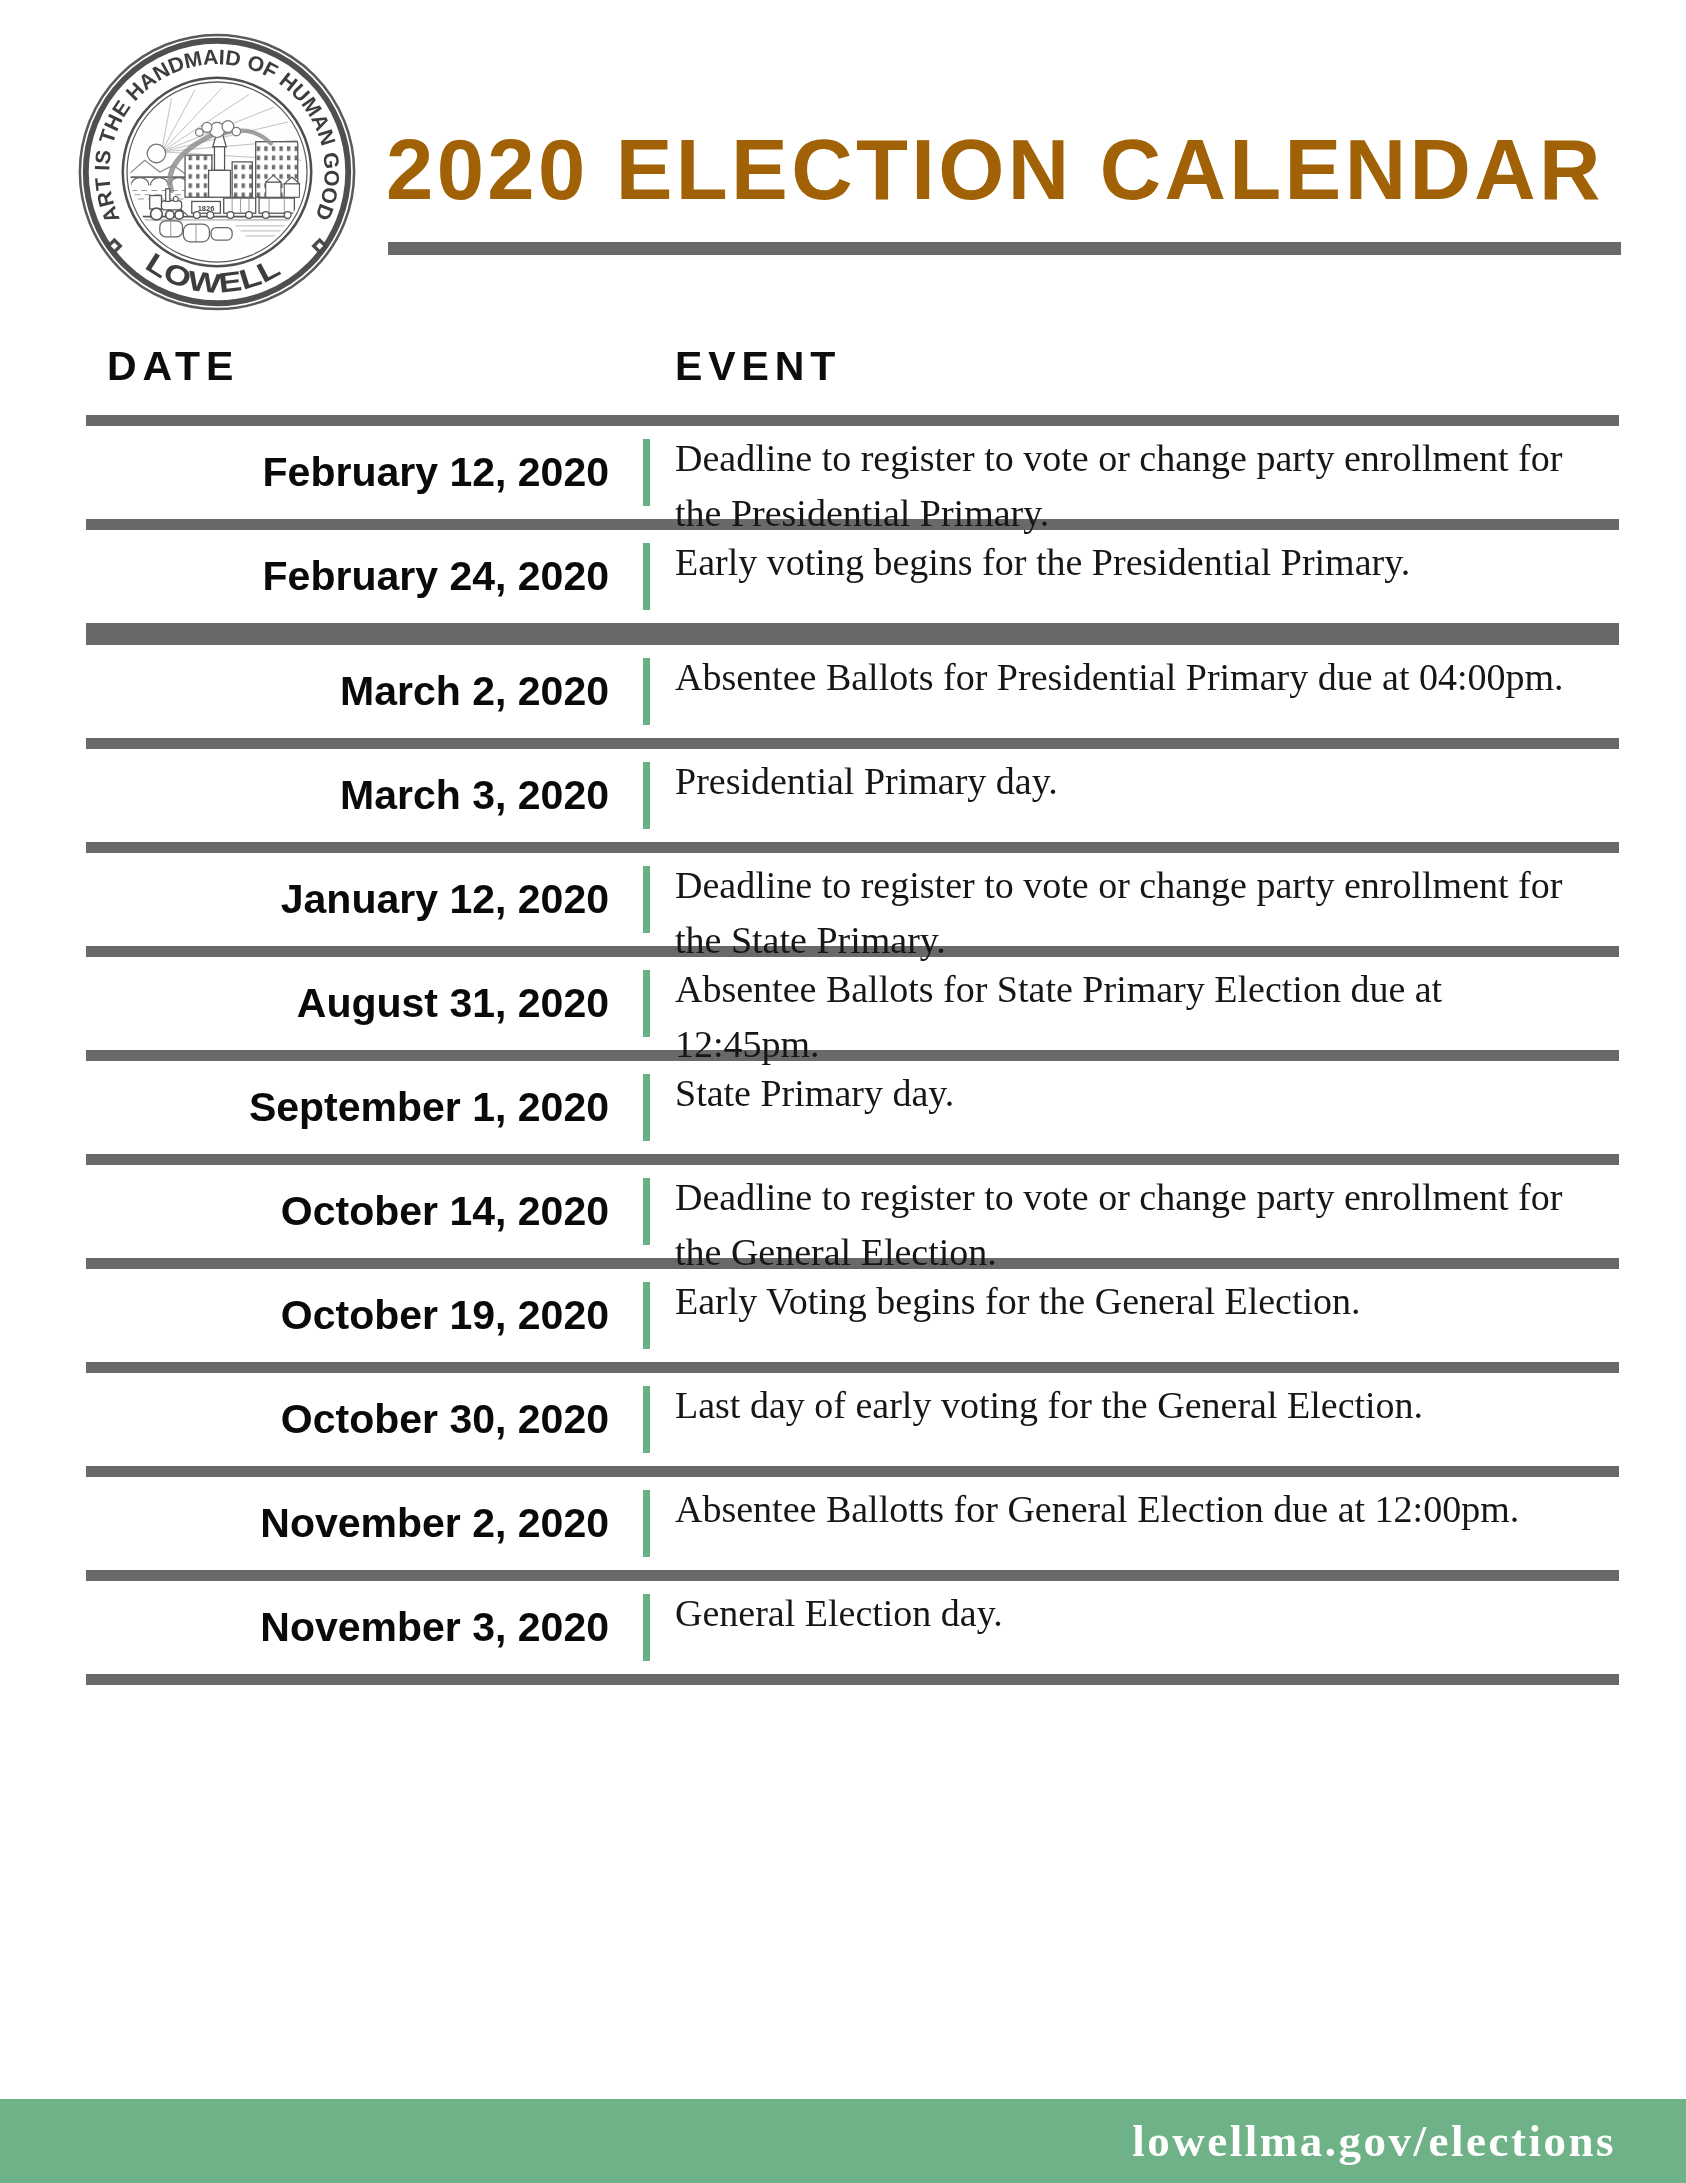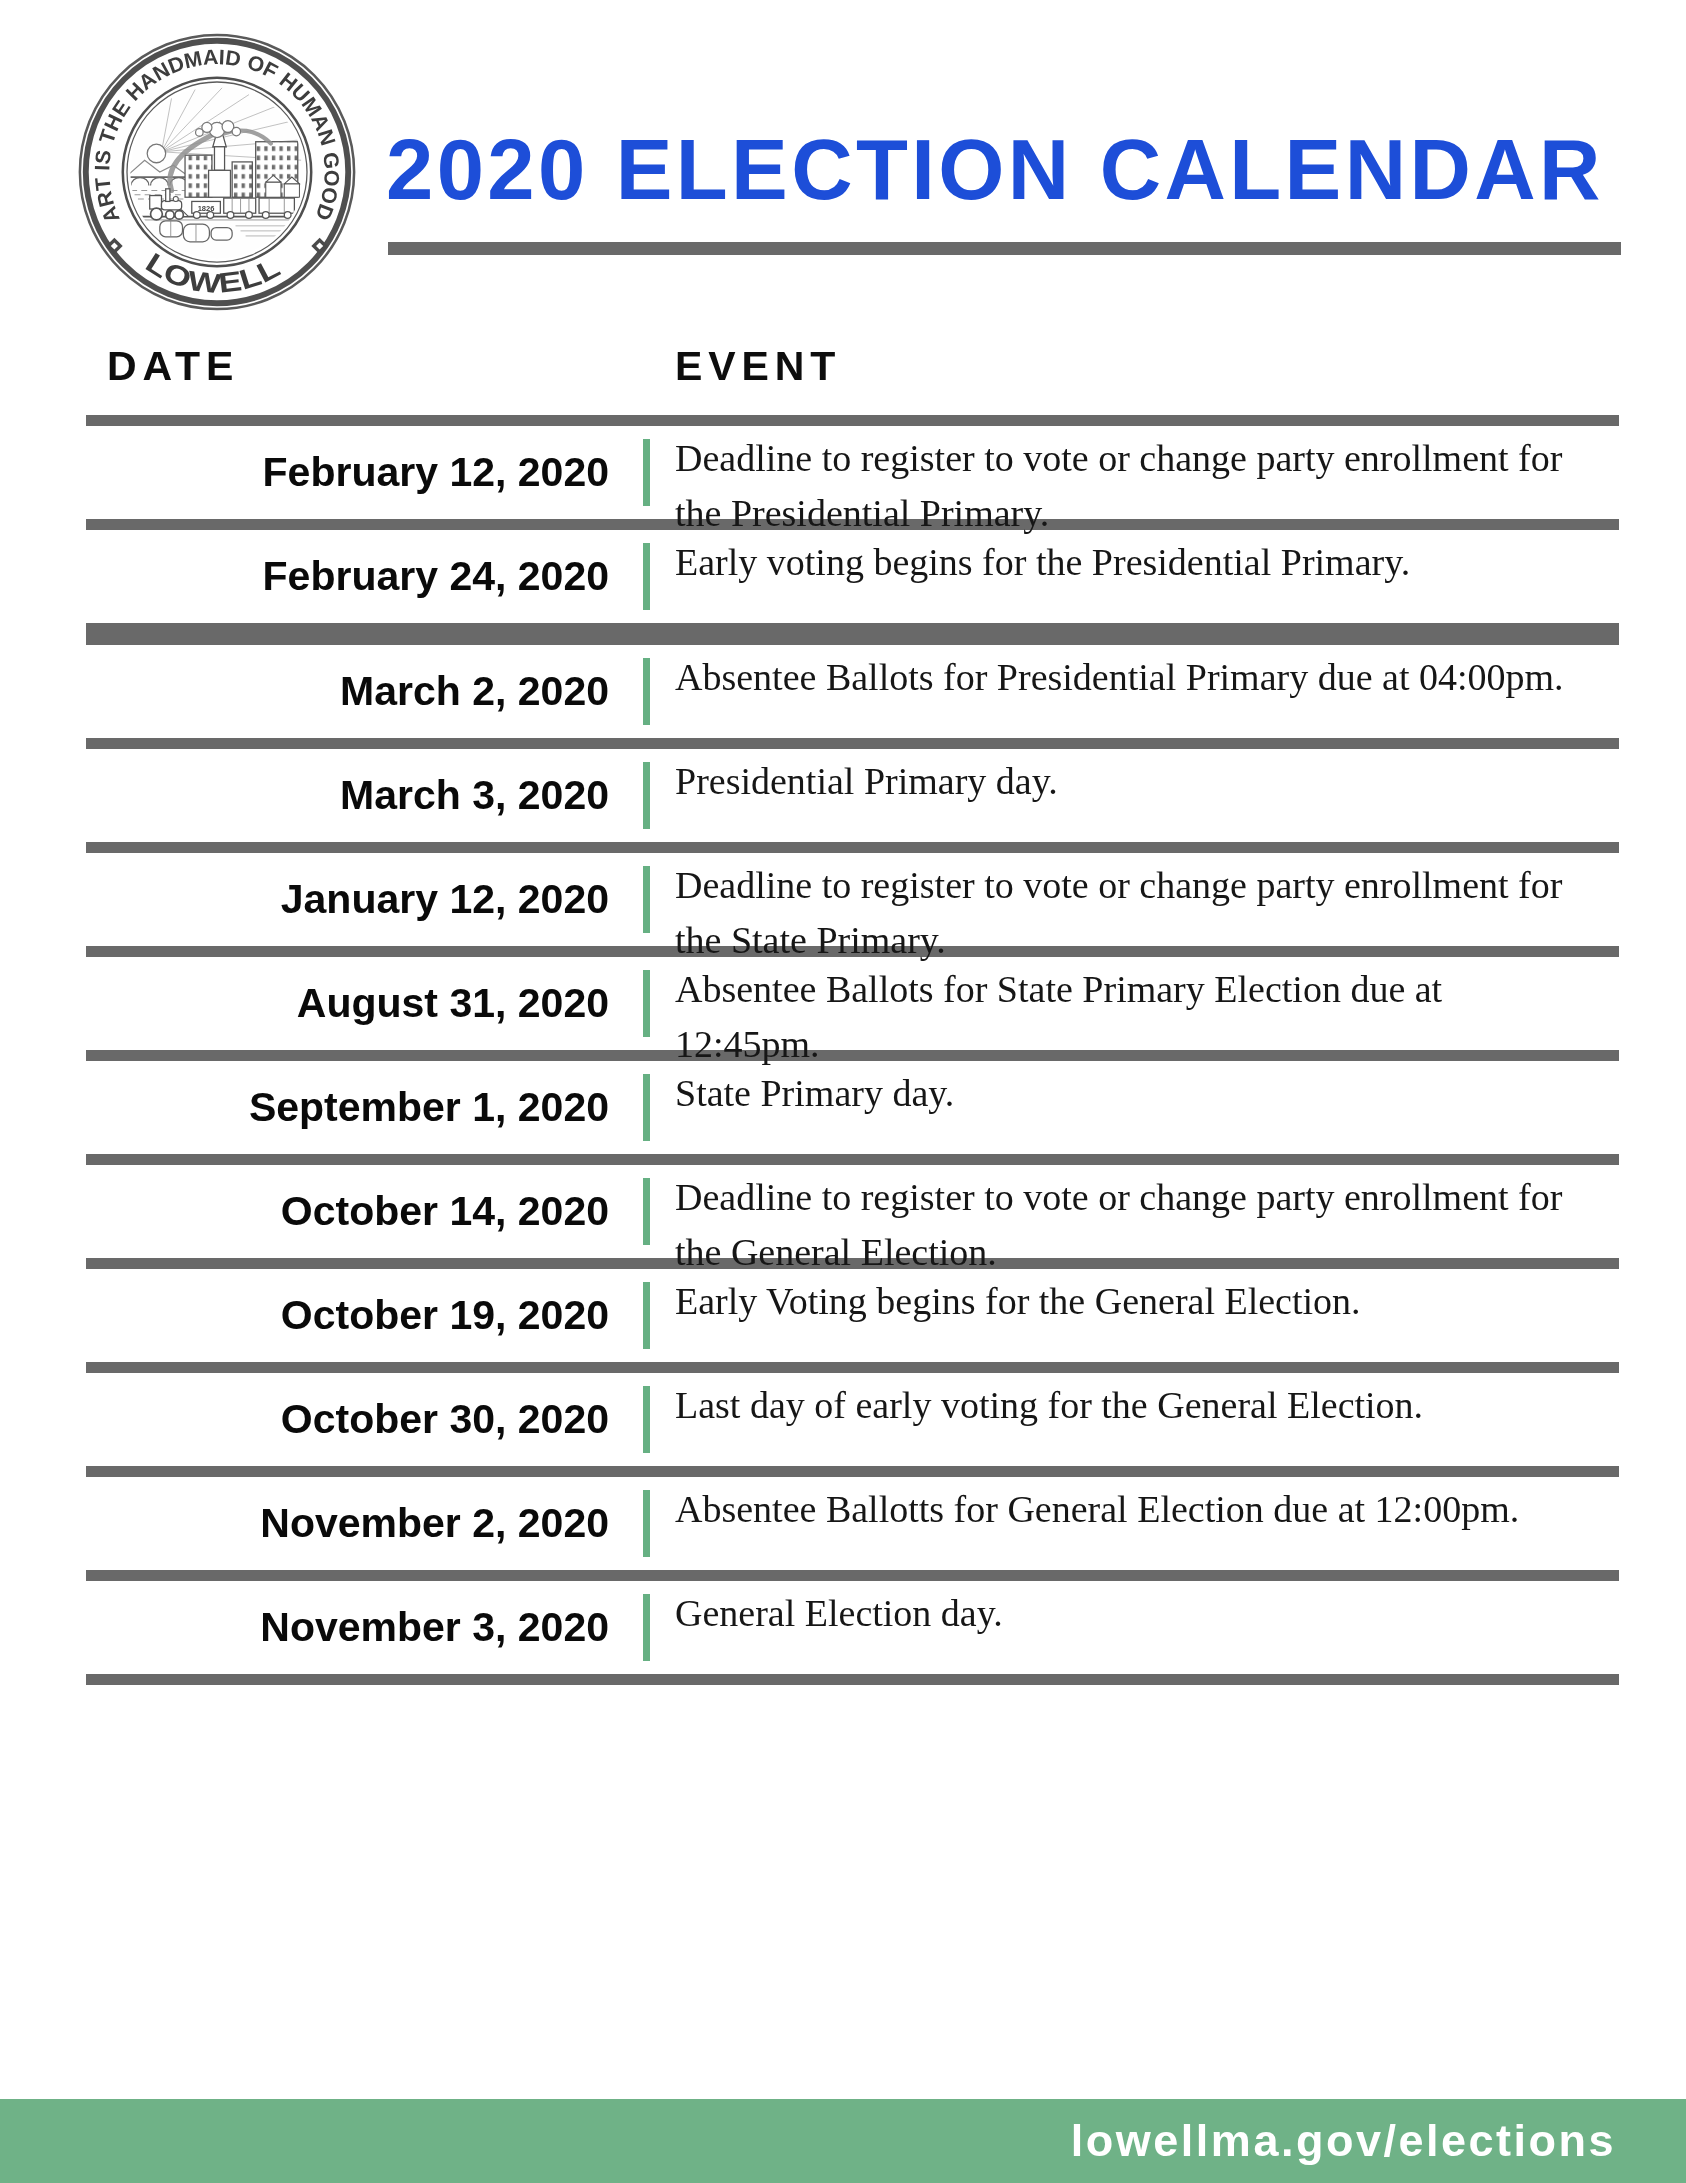--- a/index.html
+++ b/index.html
@@ -14,21 +14,21 @@
 
   
   .seal {
     position:absolute; left:74px; top:28.6px;
     width:286px; height:286px;
   }
   .page-title {
     position:absolute; left:386px; top:121px;
     font-size:85px; font-weight:bold;
     letter-spacing:3.4px; white-space:nowrap;
-    color:#1d4ed8;
+    color:#a16207;
   }
   .title-rule {
     position:absolute; left:388px; top:242px;
     width:1233px; height:12.6px;
     background:#696969;
   }
 
   
   .col-header {
     position:absolute; top:343px;
@@ -69,21 +69,21 @@
   
   .footer-bar {
     position:absolute; left:0; top:2099px;
     width:1687px; height:84px;
     background:#6fb287;
     display:flex; align-items:center; justify-content:flex-end;
     padding-right:71px;
   }
   .footer-url {
     font-size:45px; font-weight:bold; letter-spacing:2.5px;
-    color:#ffffff; white-space:nowrap;
+    color:#ffffff; white-space:nowrap;font-family:Liberation Serif, serif;
   }
 </style>
 </head>
 <body>
 
 <div class="page">
 
   <svg class="seal" viewBox="-170 -170 340 340">
     <defs>
       <clipPath id="sceneClip">

